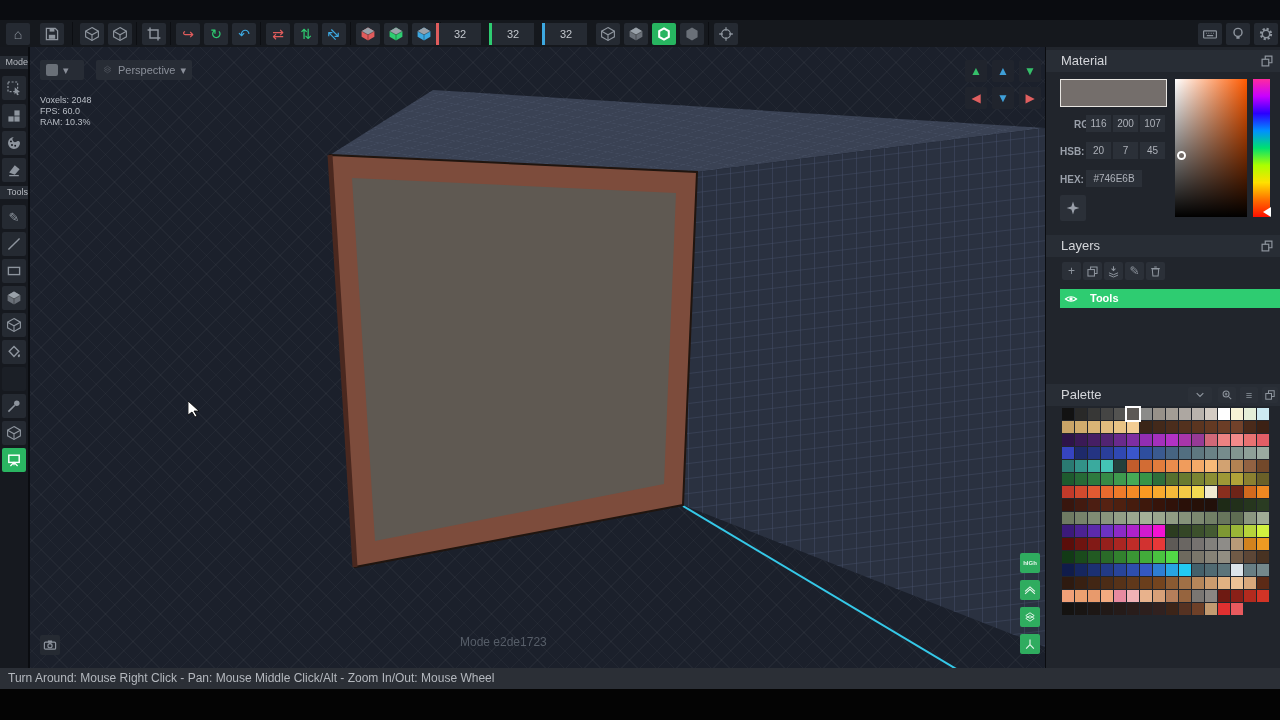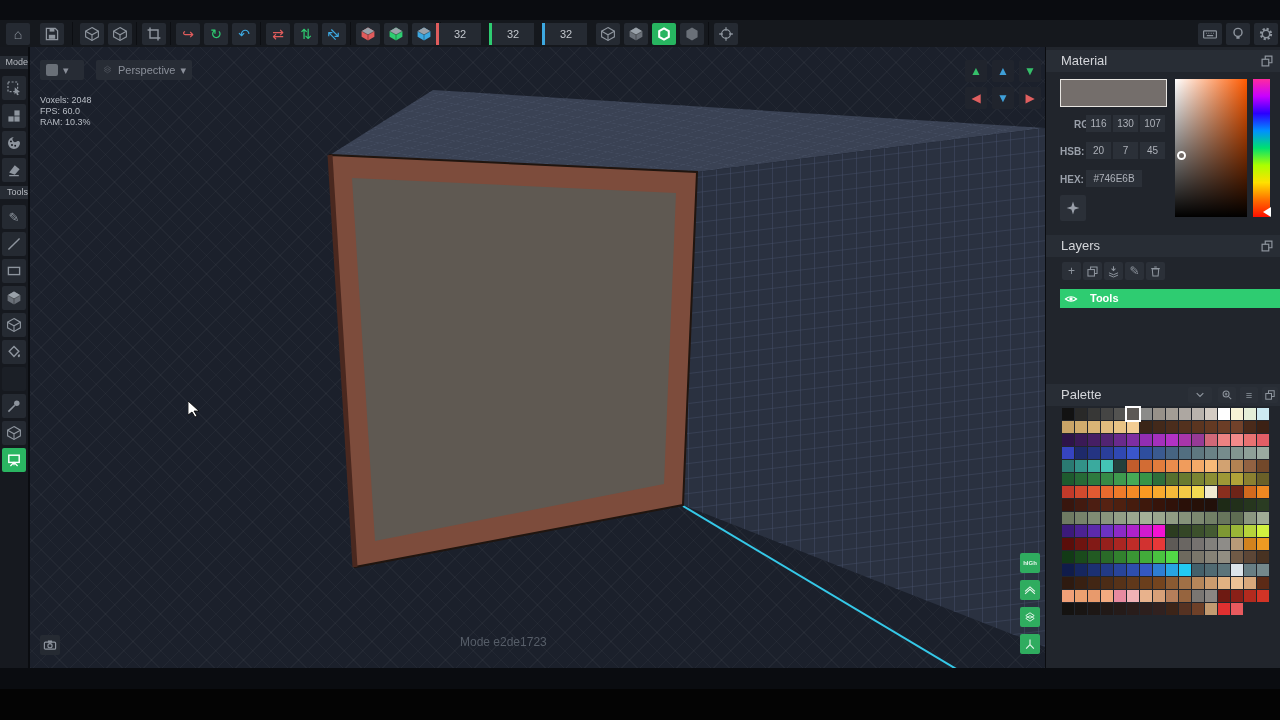--- a/index.html
+++ b/index.html
@@ -478,21 +478,21 @@
     <div>
       <div class="phead" style="top:3px">
         <span>Material</span>
         <svg class="popout">
             <use href="#i-popout" width="14" height="14"></use>
           </svg>
       </div>
       <div class="swatch" style="background: rgb(116, 110, 107);"></div>
       <div class="mlabel" style="left:28px;top:72px">RGB:</div>
       <div class="mbox" style="left:40px;top:68px;width:25px">116</div>
-      <div class="mbox" style="left:67px;top:68px;width:25px">130</div>
+      <div class="mbox" style="left:67px;top:68px;width:25px">200</div>
       <div class="mbox" style="left:94px;top:68px;width:25px">107</div>
       <div class="mlabel" style="left:14px;top:99px">HSB:</div>
       <div class="mbox" style="left:40px;top:95px;width:25px">20</div>
       <div class="mbox" style="left:67px;top:95px;width:25px">7</div>
       <div class="mbox" style="left:94px;top:95px;width:25px">45</div>
       <div class="mlabel" style="left:14px;top:127px">HEX:</div>
       <div class="mbox" style="left:40px;top:123px;width:56px">#746E6B</div>
       <div class="plusbtn">
           <svg style="width:16px;height:16px">
             <use href="#i-spark" width="16" height="16"></use>
@@ -810,15 +810,18 @@
           <div class="sw" style="background: rgb(60, 36, 24);"></div>
           <div class="sw" style="background: rgb(85, 50, 34);"></div>
           <div class="sw" style="background: rgb(110, 64, 40);"></div>
           <div class="sw" style="background: rgb(194, 154, 112);"></div>
           <div class="sw" style="background: rgb(224, 48, 48);"></div>
           <div class="sw" style="background: rgb(232, 90, 94);"></div>
         </div>
     </div>
   </div>
 
+  <div class="statusbar">
+    <span>Turn Around: Mouse Right Click - Pan: Mouse Middle Click/Alt - Zoom In/Out: Mouse Wheel</span>
+  </div>
   <div class="bottomstrip"></div>
 
 </div>
 
 </body></html>

